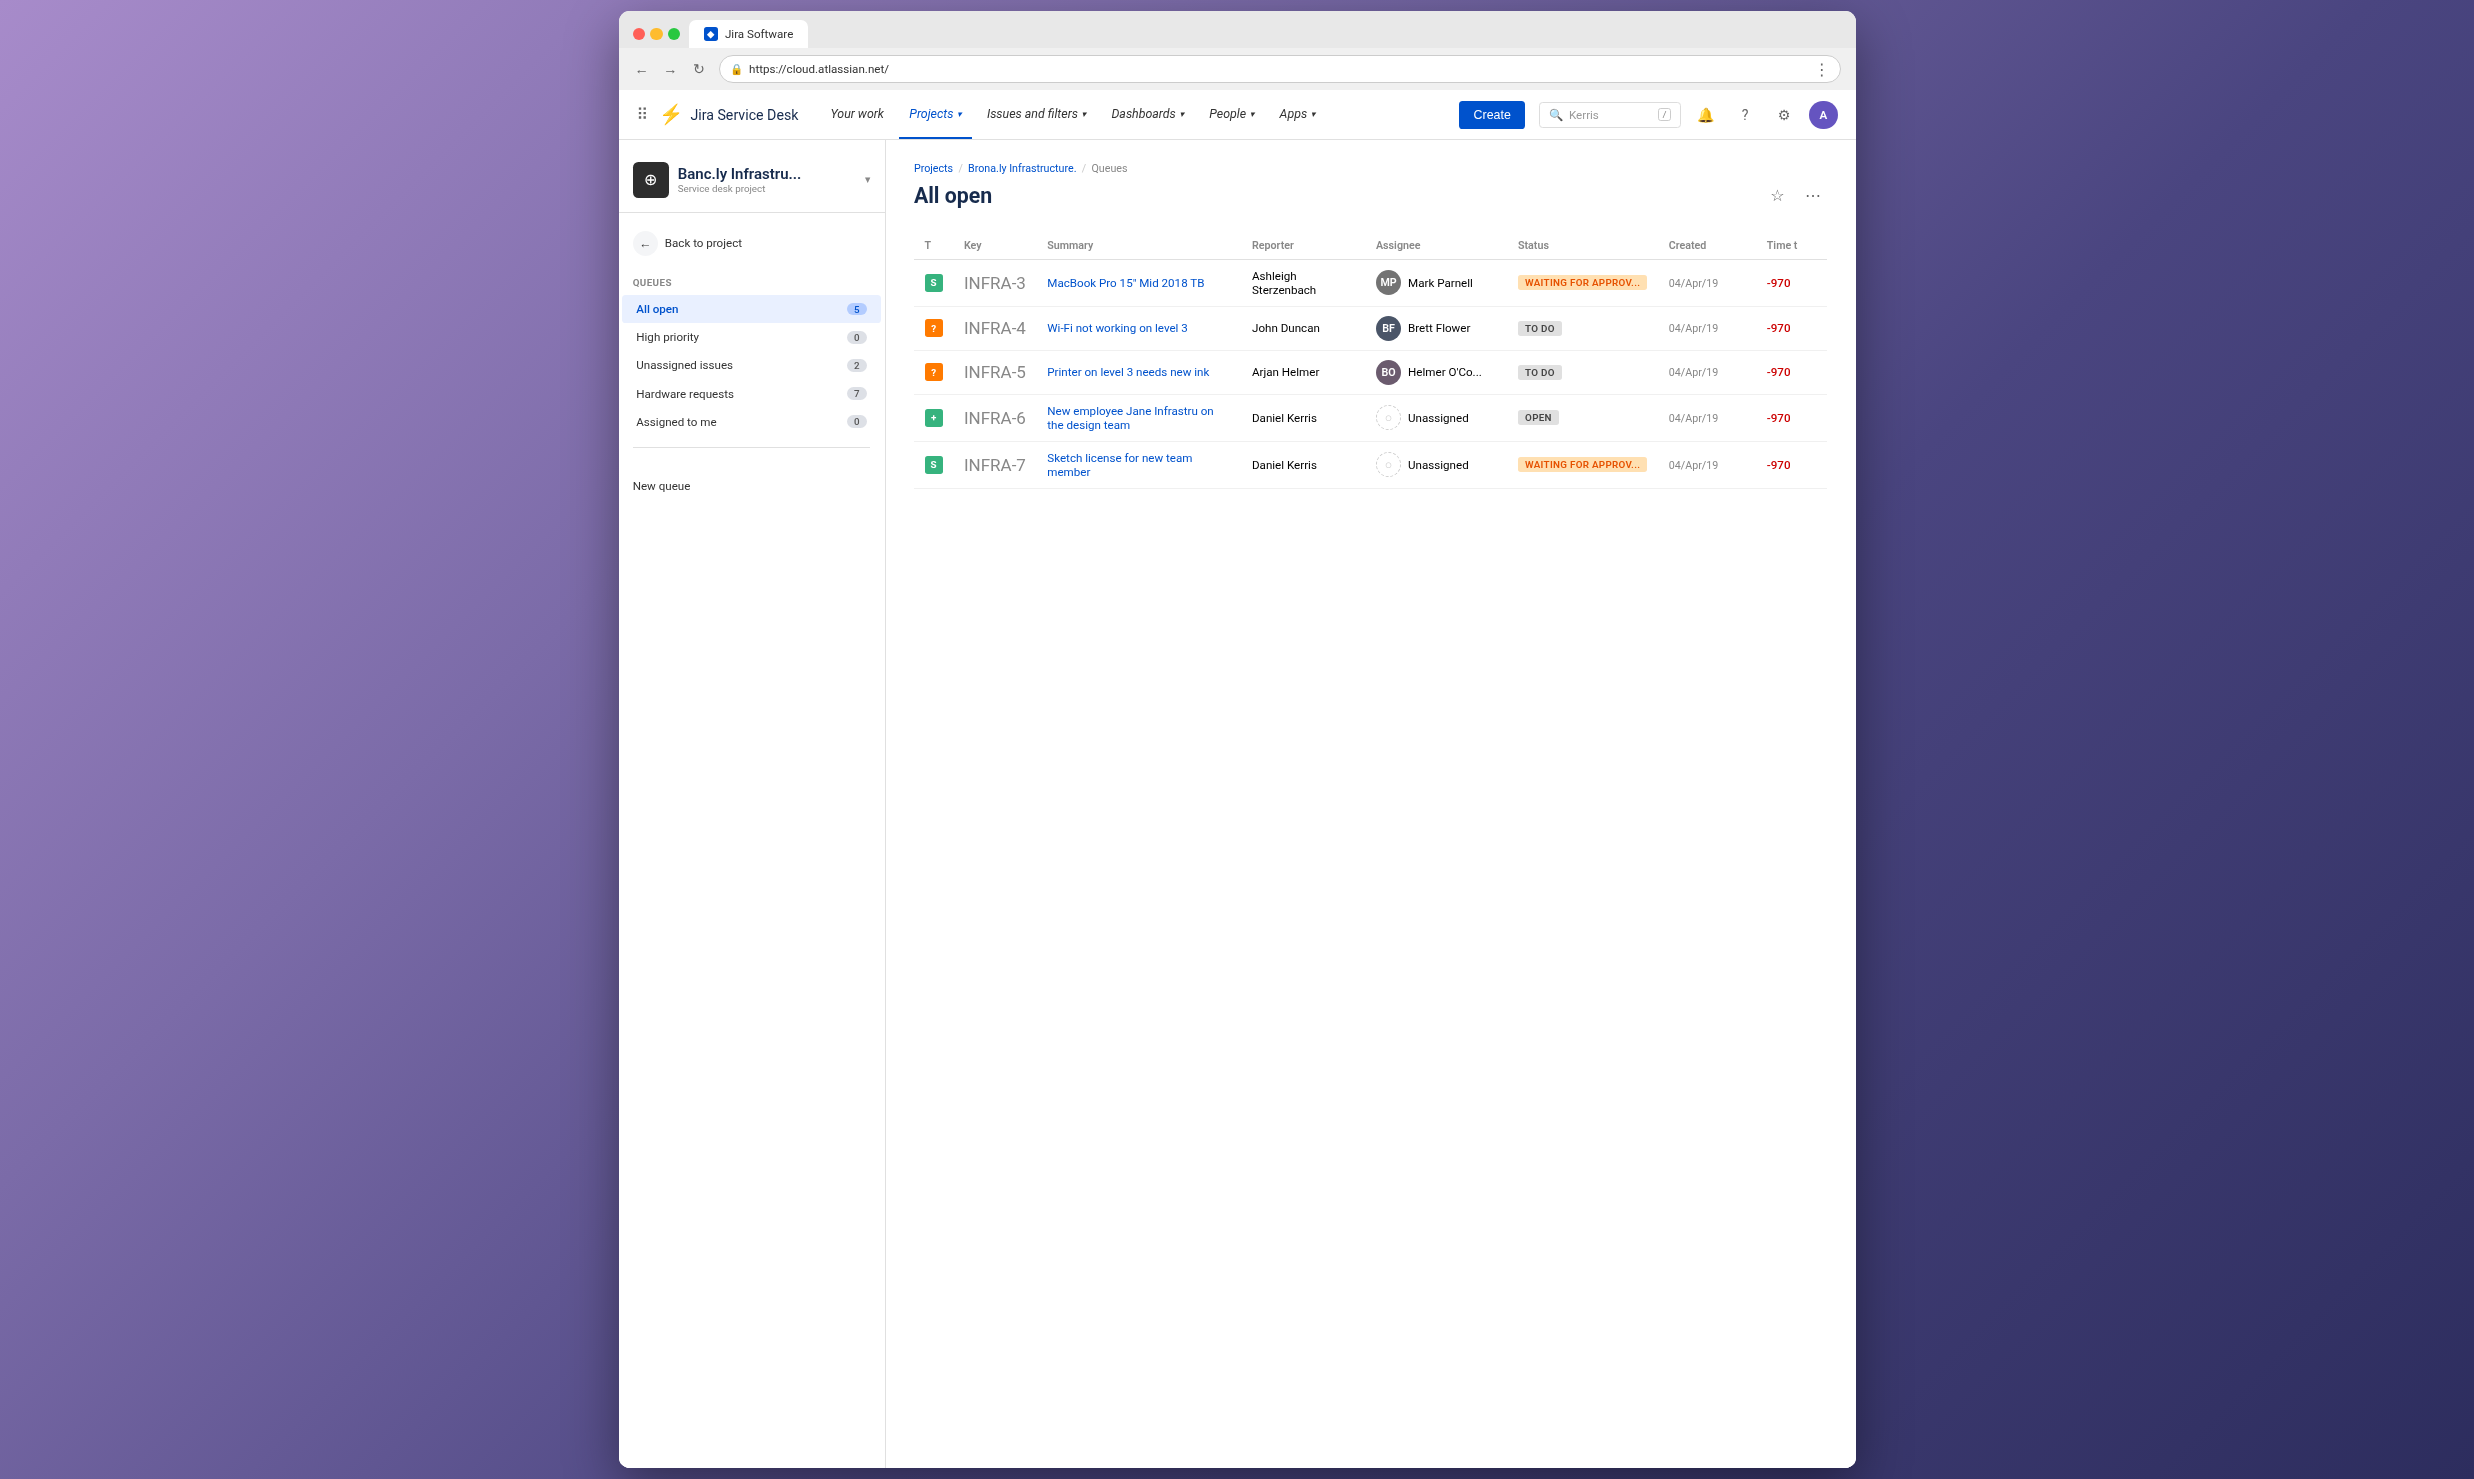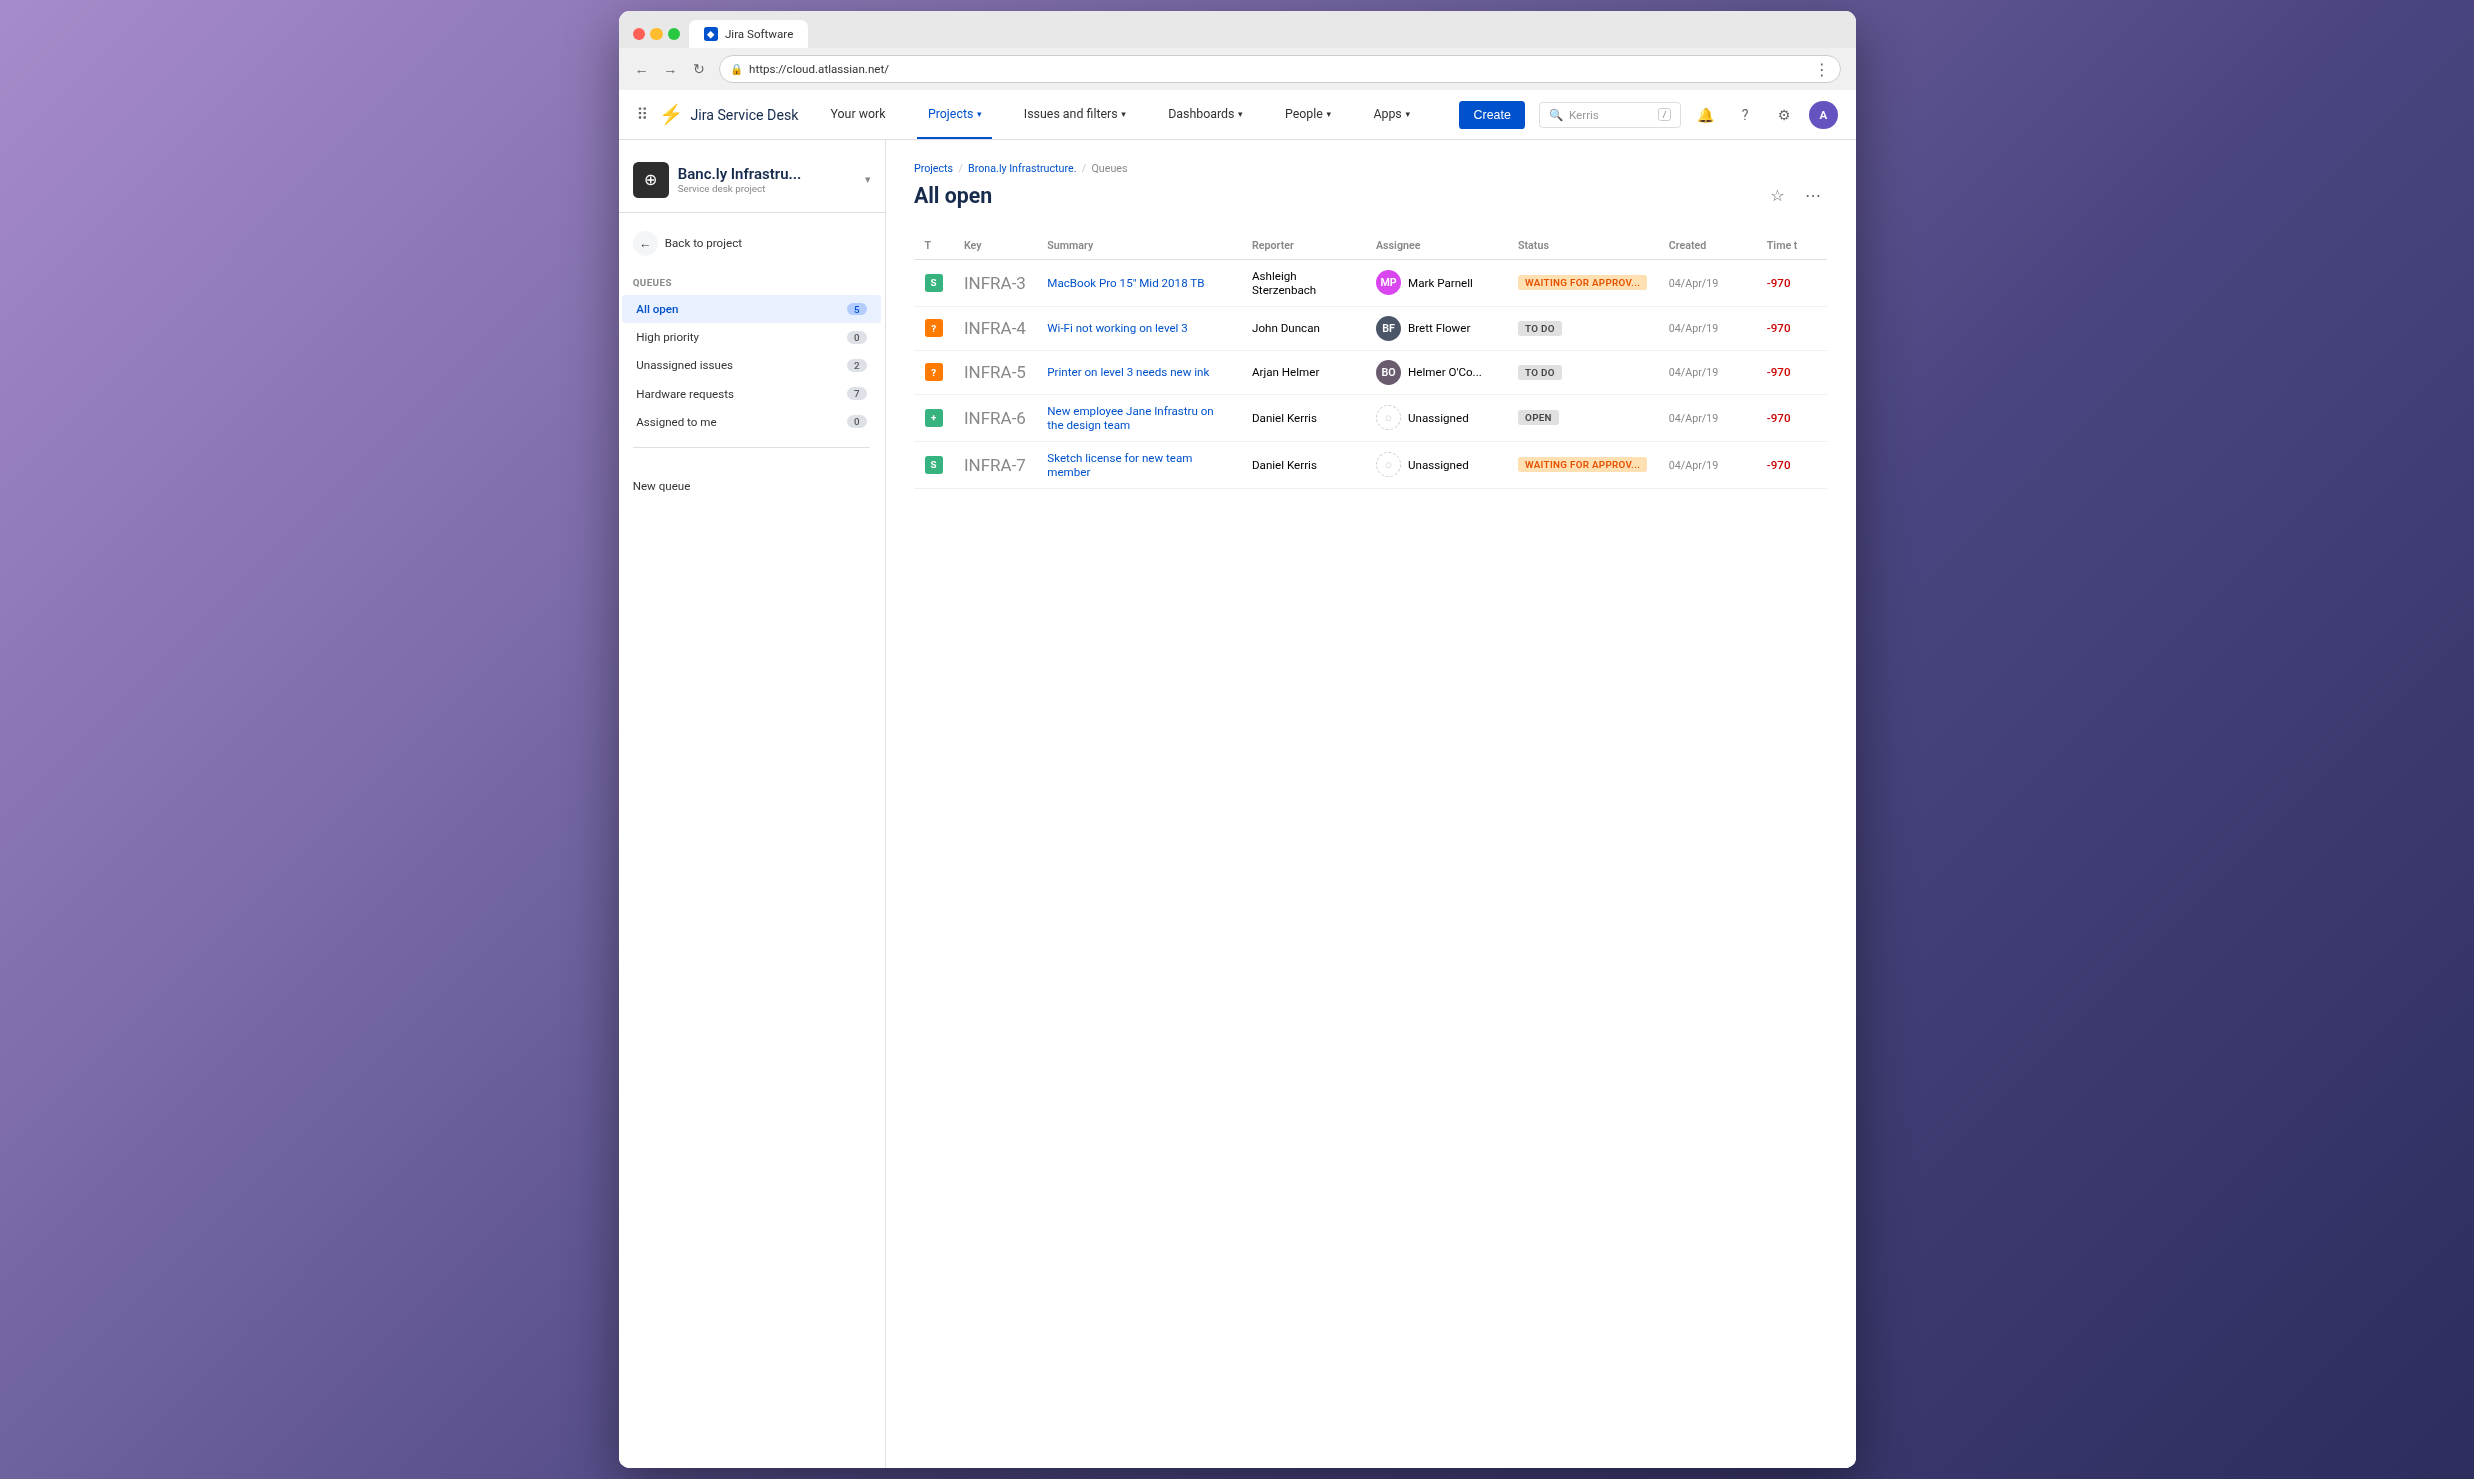--- a/index.html
+++ b/index.html
@@ -126,22 +126,23 @@
     }
     .brand-name {
       font-size: 14.2px;
       font-weight: 400;
       color: #172b4d;
     }
     .nav-items {
       display: flex;
       align-items: flex-end;
       height: 100%;
-      gap: 21px;
+      gap: 4px;
       flex: 1;
+      font-style: italic;
     }
     .nav-item {
       padding: 0 10.7px;
       height: 100%;
       display: flex;
       align-items: center;
       gap: 3.6px;
       font-size: 12.4px;
       color: #333;
       cursor: pointer;
@@ -429,21 +430,21 @@
       display: flex;
       align-items: center;
       justify-content: center;
       font-size: 10.7px;
       color: white;
       font-weight: 600;
       flex-shrink: 0;
       overflow: hidden;
       background: #ddd;
     }
-    .assignee-avatar.mark { background: #d946ef; }
+    .assignee-avatar.mark { background: #737373; }
     .assignee-avatar.brett { background: #4a5568; }
     .assignee-avatar.brona { background: #6b5b6e; }
     .unassigned-icon {
       width: 25px;
       height: 25px;
       border-radius: 50%;
       border: 1.8px dashed #ccc;
       display: flex;
       align-items: center;
       justify-content: center;

